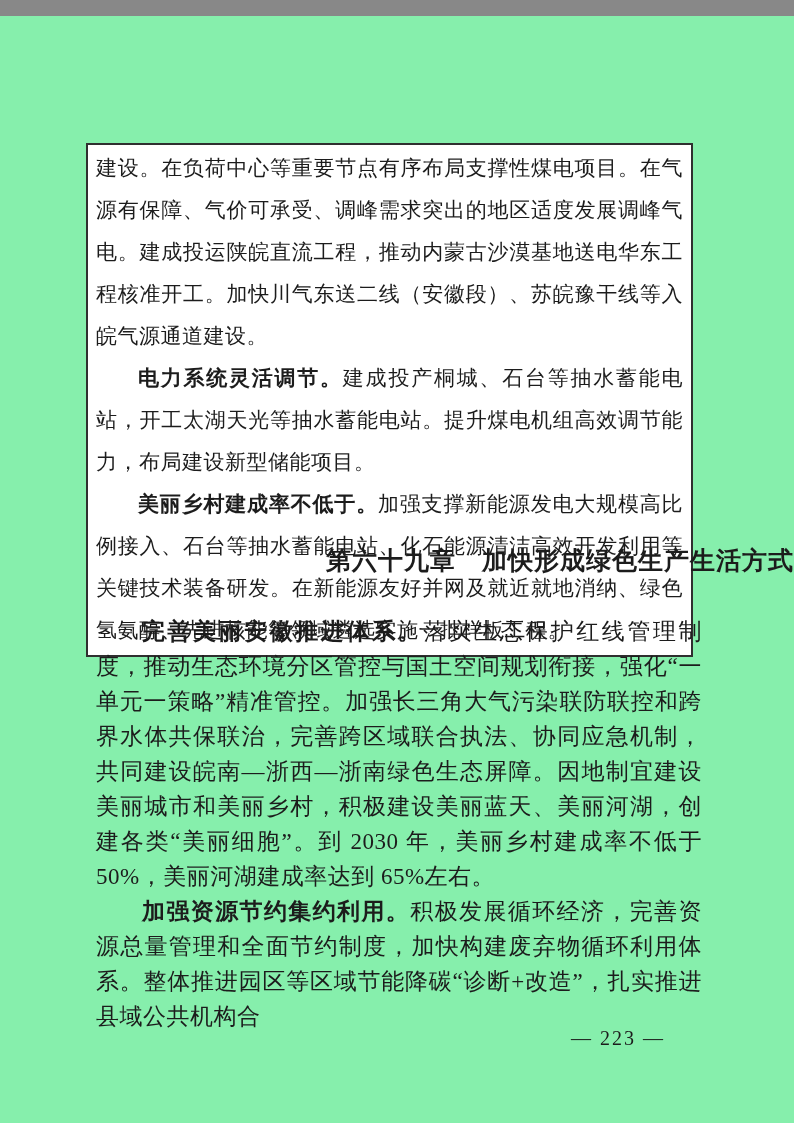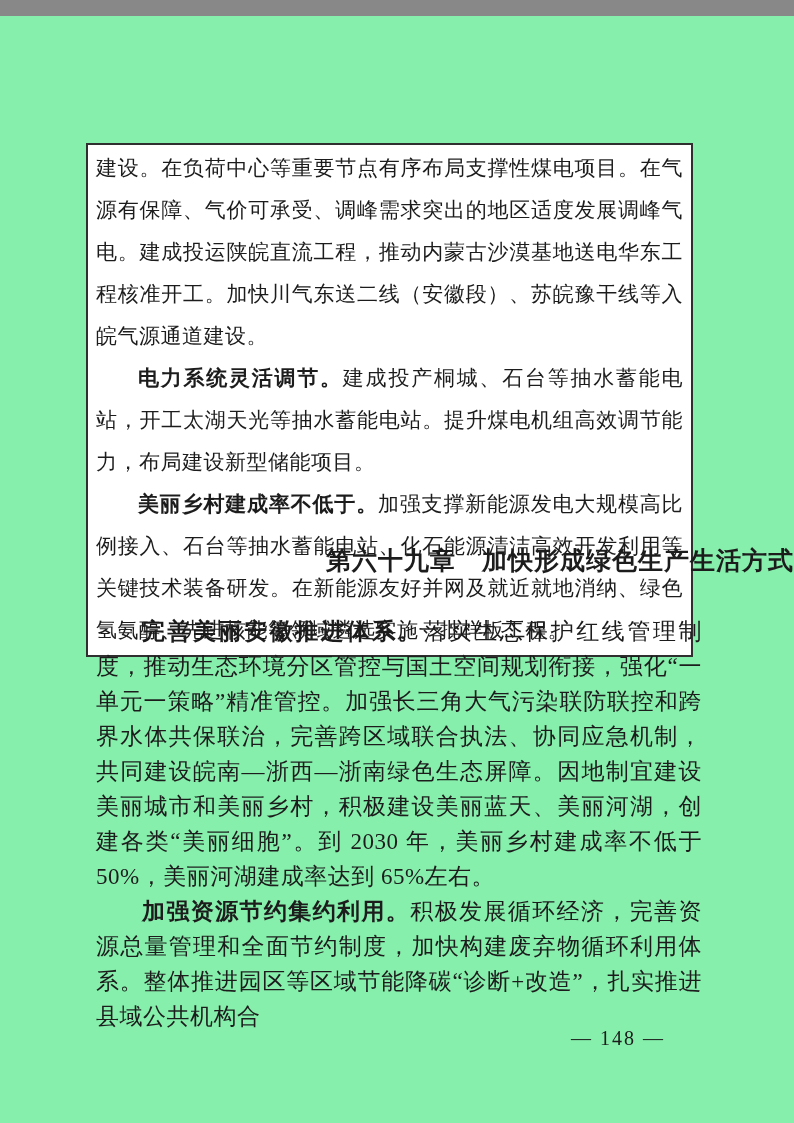--- a/index.html
+++ b/index.html
@@ -96,15 +96,15 @@
     <p class="indented"><span class="para-lead">美丽乡村建成率不低于。</span><span>加强支撑新能源发电大规模高比例接入、石台等抽水蓄能电站、化石能源清洁高效开发利用等关键技术装备研发。在新能源友好并网及就近就地消纳、绿色氢氨醇、先进核能等领域遴选实施一批样板工程。</span></p>
   </div>
 
   <div class="chapter-heading">第六十九章　加快形成绿色生产生活方式</div>
 
   <div class="body-text">
     <p><span class="para-lead">完善美丽安徽推进体系。</span><span>落实生态保护红线管理制度，推动生态环境分区管控与国土空间规划衔接，强化“一单元一策略”精准管控。加强长三角大气污染联防联控和跨界水体共保联治，完善跨区域联合执法、协同应急机制，共同建设皖南—浙西—浙南绿色生态屏障。因地制宜建设美丽城市和美丽乡村，积极建设美丽蓝天、美丽河湖，创建各类“美丽细胞”。到 2030 年，美丽乡村建成率不低于 50%，美丽河湖建成率达到 65%左右。</span></p>
     <p><span class="para-lead">加强资源节约集约利用。</span><span>积极发展循环经济，完善资源总量管理和全面节约制度，加快构建废弃物循环利用体系。整体推进园区等区域节能降碳“诊断+改造”，扎实推进县域公共机构合</span></p>
   </div>
 
-  <div class="page-footer">— 148 —</div>
+  <div class="page-footer">— 223 —</div>
 
 </div>
 
 </body></html>

